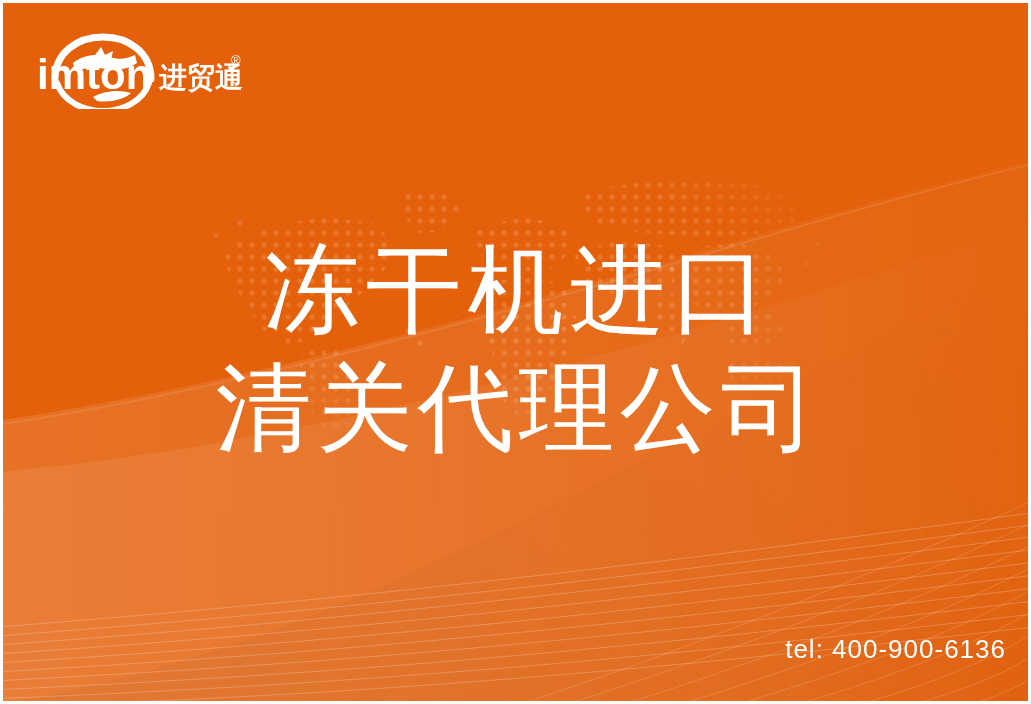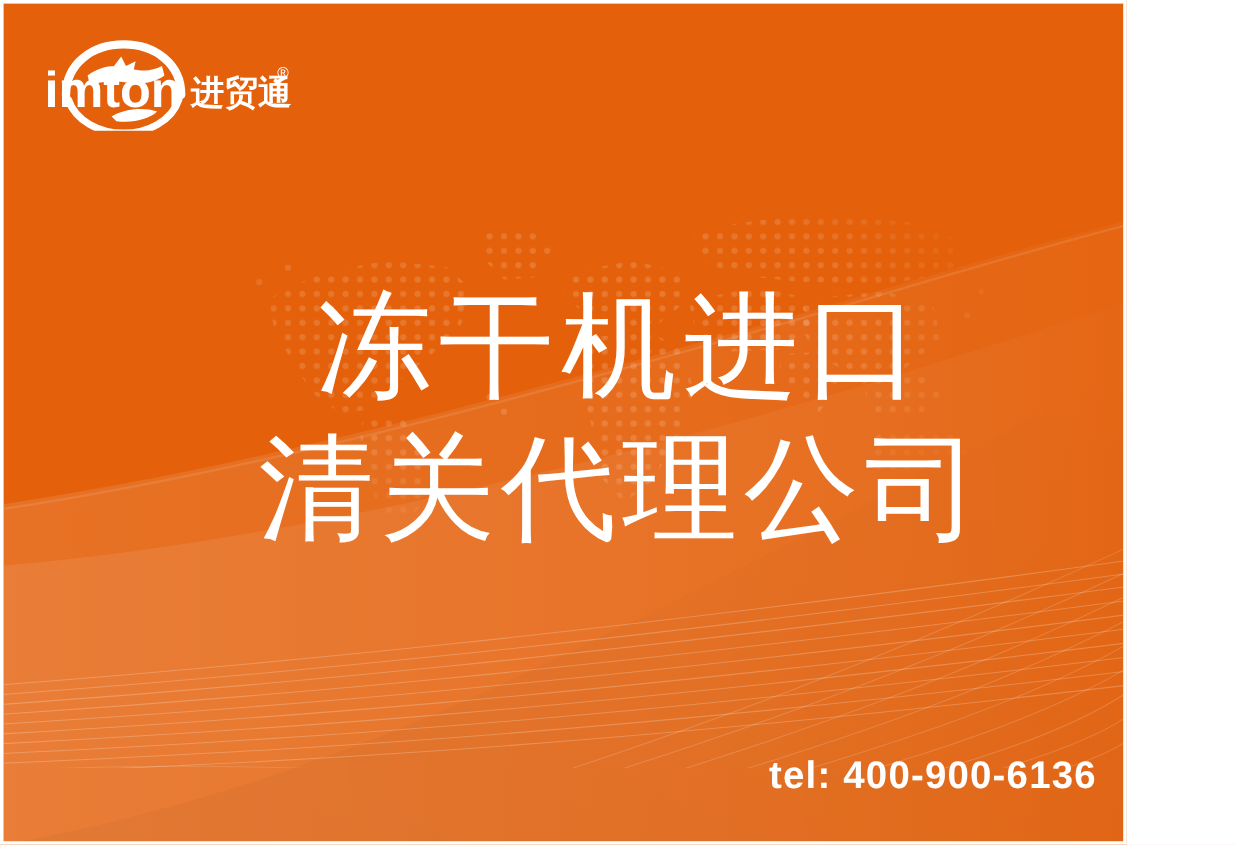--- a/index.html
+++ b/index.html
@@ -2,21 +2,21 @@
 <html><head>
 <meta charset="utf-8">
 <style>
   html, body {
     margin: 0;
     padding: 0;
     background: #ffffff;
   }
   #poster {
     position: relative;
-    width: 939px;
+    width: 1031px;
     height: 704px;
     overflow: hidden;
     background: #e4600a;
     font-family: "Liberation Sans", "DejaVu Sans", sans-serif;
     box-sizing: border-box;
     border: 3px solid #ffffff;
   }
 
   
   .layer {
@@ -73,23 +73,23 @@
   .hl-line.line2 {
     letter-spacing: 5px;
   }
 
   
   #phone {
     position: absolute;
     right: 22px;
     bottom: 36px;
     color: #ffffff;
-    font-size: 32px;
+    font-size: 26px;
     letter-spacing: 1px;
-    font-weight: 700;
+    font-weight: 400;
     white-space: nowrap;
   }
 </style>
 </head>
 <body>
 
 <div id="poster">
 
   <svg id="waves" viewBox="0 0 1031 704" preserveAspectRatio="none">
     <defs>

